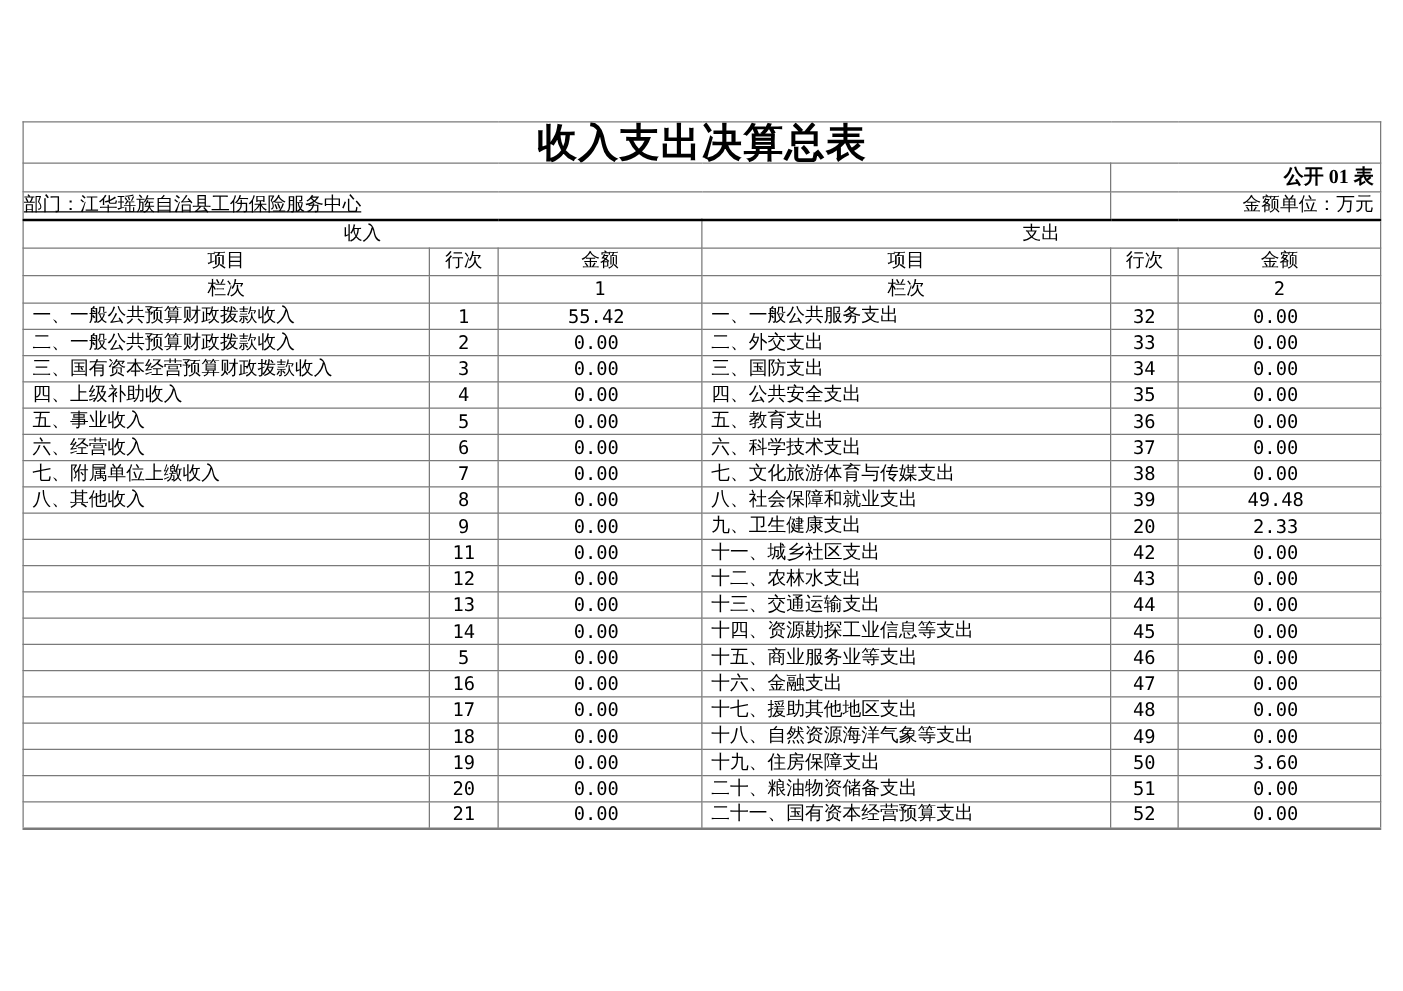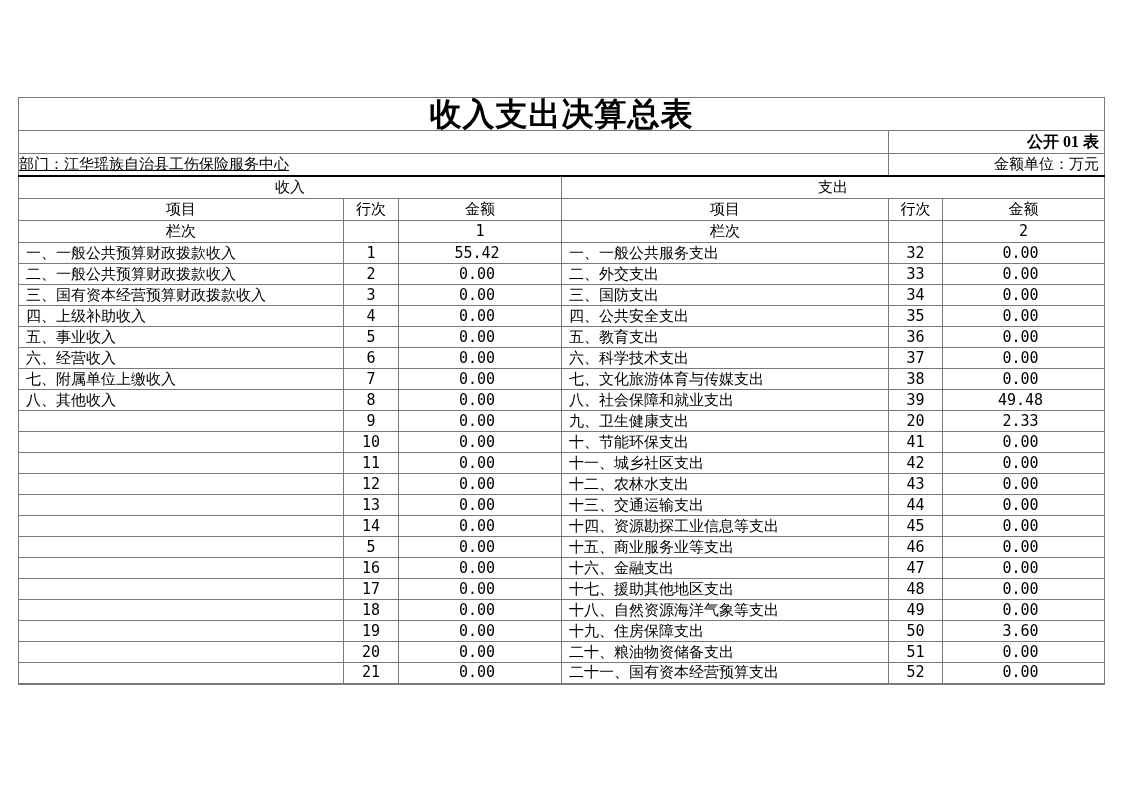--- a/index.html
+++ b/index.html
@@ -169,28 +169,20 @@
 
         <tr class="r-data">
           <td class="item"></td>
           <td class="center num">9</td>
           <td class="amount num">0.00</td>
           <td class="item">九、卫生健康支出</td>
           <td class="center num">20</td>
           <td class="amount num">2.33</td>
         </tr>
 
-        <tr class="r-data">
-          <td class="item"></td>
-          <td class="center num">10</td>
-          <td class="amount num">0.00</td>
-          <td class="item">十、节能环保支出</td>
-          <td class="center num">41</td>
-          <td class="amount num">0.00</td>
-        </tr>
 
         <tr class="r-data">
           <td class="item"></td>
           <td class="center num">11</td>
           <td class="amount num">0.00</td>
           <td class="item">十一、城乡社区支出</td>
           <td class="center num">42</td>
           <td class="amount num">0.00</td>
         </tr>
 

